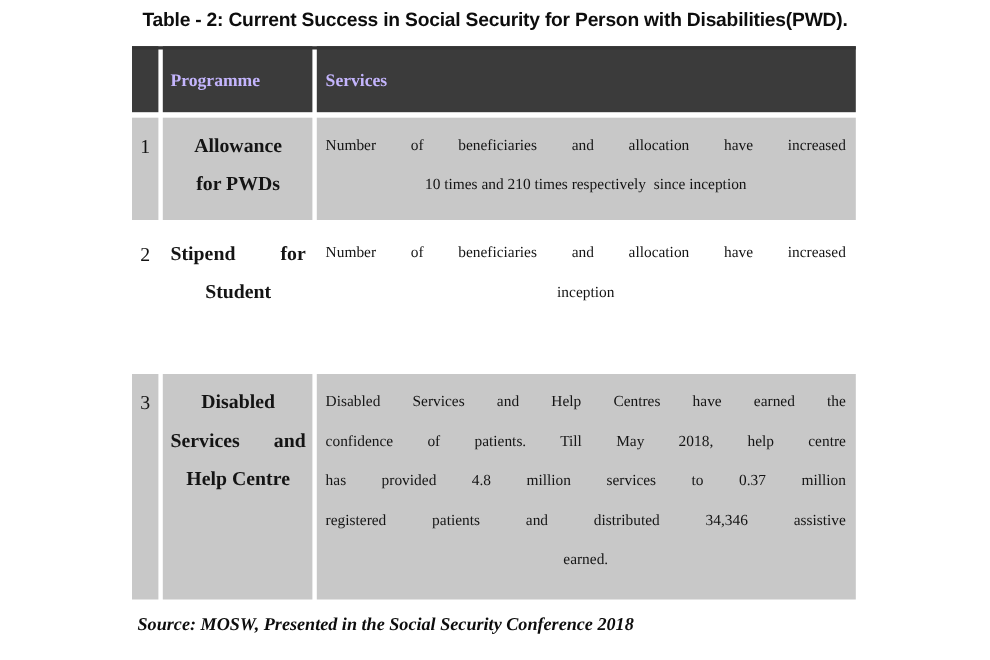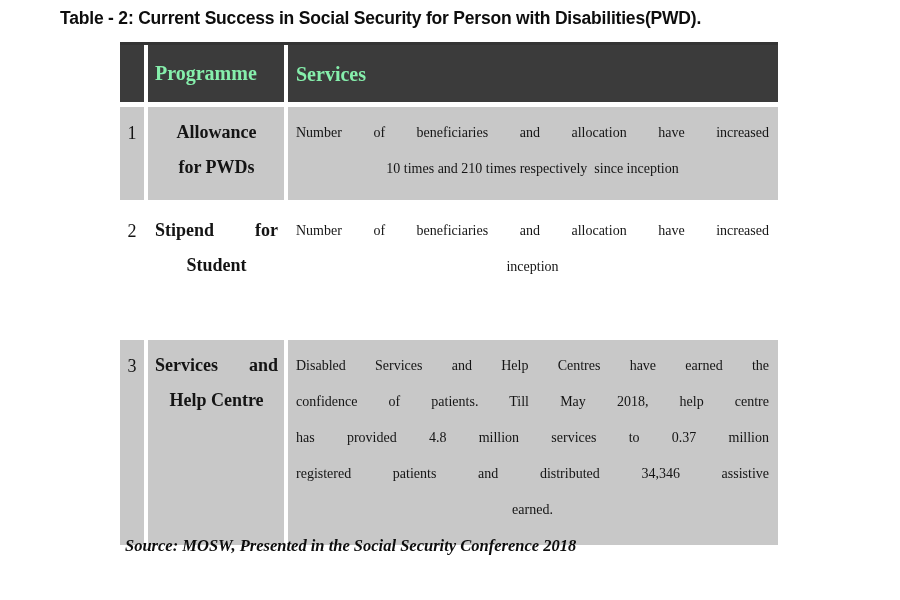--- a/index.html
+++ b/index.html
@@ -10,21 +10,21 @@
     background: #ffffff;
     overflow: hidden;
     font-family: "Liberation Serif", "DejaVu Serif", serif;
     color: #141414;
   }
   .doc-title {
     position: absolute;
     top: 8px;
     left: 60px;
     width: 780px;
-    text-align: left;
+    text-align: center;
     font-family: "Liberation Sans", "DejaVu Sans", sans-serif;
     font-weight: bold;
     font-size: 17.5px;
     letter-spacing: -0.2px;
     color: #0d0d0d;
   }
   .tbl {
     position: absolute;
     top: 42px;
     left: 120px;
@@ -39,23 +39,23 @@
   .trow.header::before {
     content: "";
     position: absolute;
     left: 0; right: 0; top: 0;
     height: 3px;
     background: #343434;
     z-index: 2;
   }
   .trow.header .cell {
     background: #3b3b3b;
-    color: #86efac;
+    color: #c4b5fd;
     font-weight: bold;
-    font-size: 20px;
+    font-size: 16px;
     padding-top: 14px;
   }
   .trow.body { margin-top: 5px; }
   .trow.shaded .cell { background: #c8c8c8; }
   .trow.plain .cell { background: transparent; }
   .row1 { height: 93px; }
   .row2 { height: 130px; }
   .row3 { height: 205px; }
   .cell { box-sizing: border-box; height: 100%; }
   .cell.num {
@@ -72,21 +72,21 @@
   }
   .cell.progress {
     font-size: 14px;
     line-height: 36px;
     padding: 8px 9px 0 8px;
   }
   .tline { text-align: center; white-space: pre-wrap; }
   .jline { text-align: justify; text-align-last: justify; -moz-text-align-last: justify; }
   .source-note {
     position: absolute;
-    top: 536px;
+    top: 558px;
     left: 125px;
     font-weight: bold;
     font-style: italic;
     font-size: 16.5px;
     color: #0d0d0d;
   }
 </style>
 </head>
 <body>
 
@@ -122,20 +122,21 @@
       </div>
       <div class="cell progress">
         <div class="jline">Number of beneficiaries and allocation have increased</div>
         <div class="tline">inception</div>
       </div>
     </div>
 
     <div class="trow body shaded row3">
       <div class="cell num">3</div>
       <div class="cell programme">
+        <div class="tline">Disabled</div>
         <div class="jline">Services and</div>
         <div class="tline">Help Centre</div>
       </div>
       <div class="cell progress">
         <div class="jline">Disabled Services and Help Centres have earned the</div>
         <div class="jline">confidence of patients. Till May 2018, help centre</div>
         <div class="jline">has provided 4.8 million services to 0.37 million</div>
         <div class="jline">registered patients and distributed 34,346 assistive</div>
         <div class="tline">earned.</div>
       </div>

